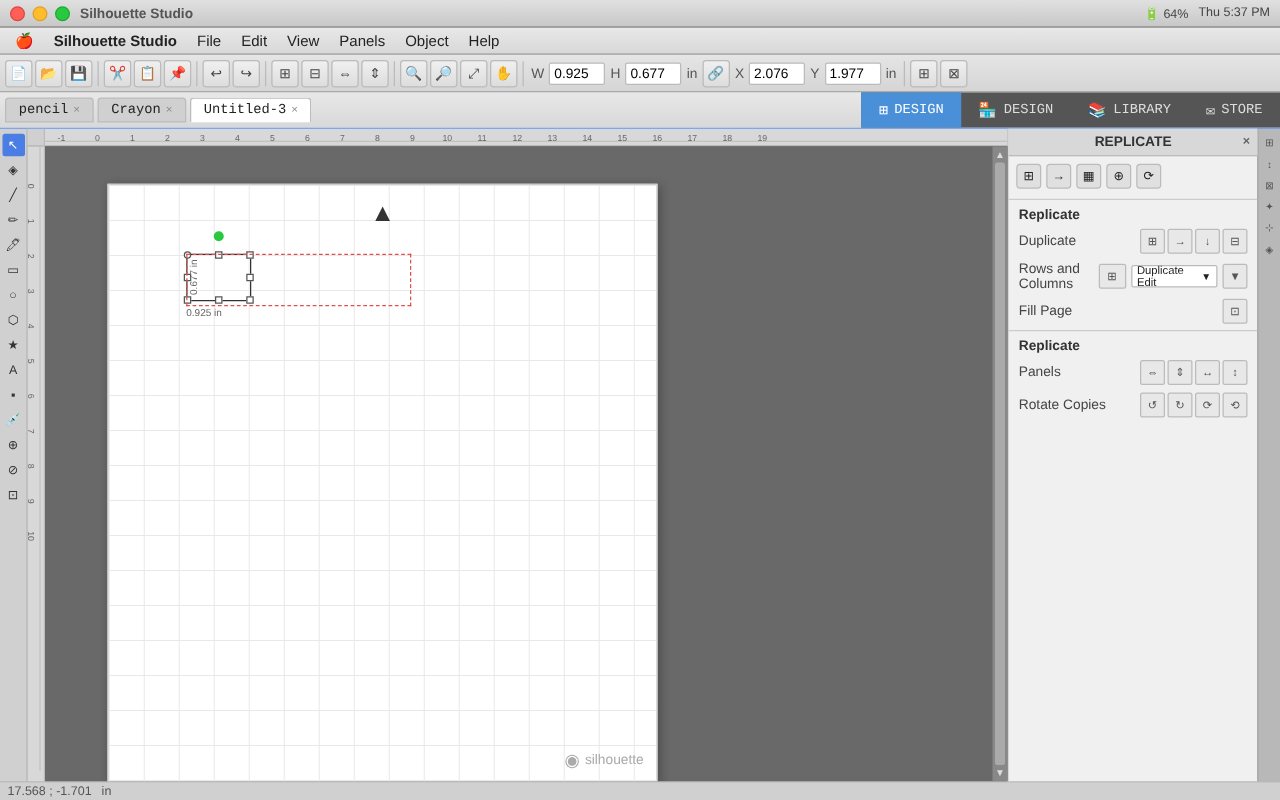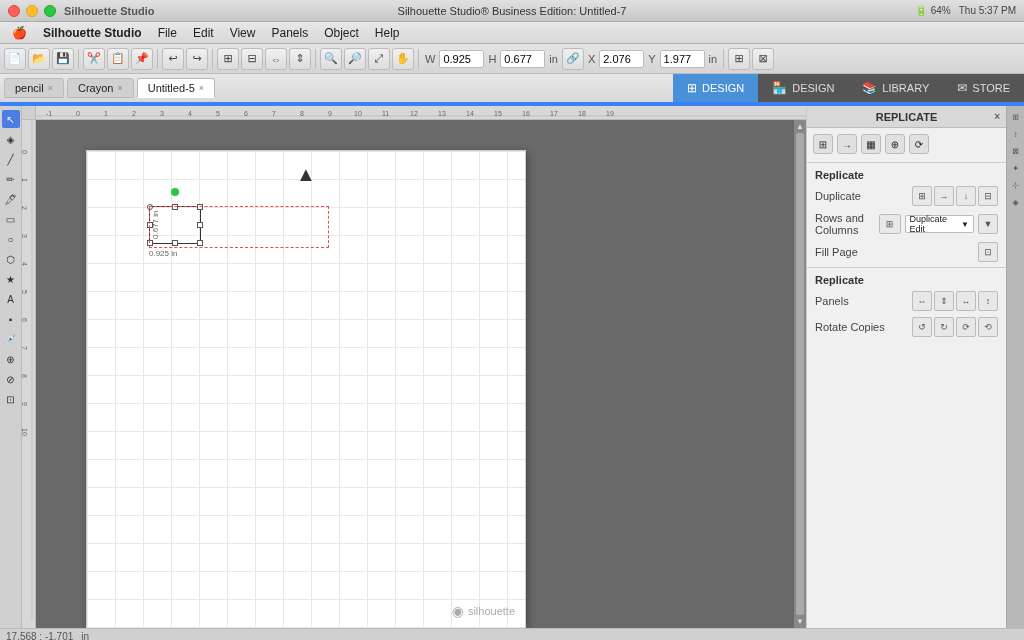--- a/index.html
+++ b/index.html
@@ -213,21 +213,20 @@
 </head>
 <body>
 
 <div id="titlebar">
   <div class="traffic-lights">
     <div class="tl red"></div>
     <div class="tl yellow"></div>
     <div class="tl green"></div>
   </div>
   <span style="margin-left:8px;font-size:11px;font-weight:600;color:#555;">Silhouette Studio</span>
-  <div id="titlebar-title">Silhouette Studio® Business Edition: Untitled-7</div>
   <div id="titlebar-right">
     <span>🔋 64%</span>
     <span>Thu 5:37 PM</span>
   </div>
 </div>
 
 <div id="menubar">
   <div class="menu-item">🍎</div>
   <div class="menu-item" style="font-weight:600;">Silhouette Studio</div>
   <div class="menu-item">File</div>
@@ -270,33 +269,33 @@
   <span class="tb-label">X</span>
   <input class="tb-input" type="text" value="2.076" style="">
   <span class="tb-label">Y</span>
   <input class="tb-input" type="text" value="1.977" style="">
   <span class="tb-label">in</span>
   <div class="tb-sep"></div>
   <div class="tb-btn">⊞</div>
   <div class="tb-btn">⊠</div>
 </div>
 
-<div style="display:flex; background:#ffffff; border-bottom:4px solid #3b82f6; width:100%;">
+<div style="display:flex; background:#ffffff; border-bottom:1px solid #3b82f6; width:100%;font-family:Liberation Mono, monospace;">
 
   <div id="navtabs" style="flex:1; border-bottom:none;">
     <div class="nav-tab">
       <span>pencil</span>
       <span class="nav-tab-close">×</span>
     </div>
     <div class="nav-tab">
       <span>Crayon</span>
       <span class="nav-tab-close">×</span>
     </div>
     <div class="nav-tab active">
-      <span>Untitled-5</span>
+      <span>Untitled-3</span>
       <span class="nav-tab-close">×</span>
     </div>
   </div>
 
   <div id="mode-tabs">
     <div class="mode-tab active">
       <span class="mode-tab-icon">⊞</span>
       <span>DESIGN</span>
     </div>
     <div class="mode-tab">

